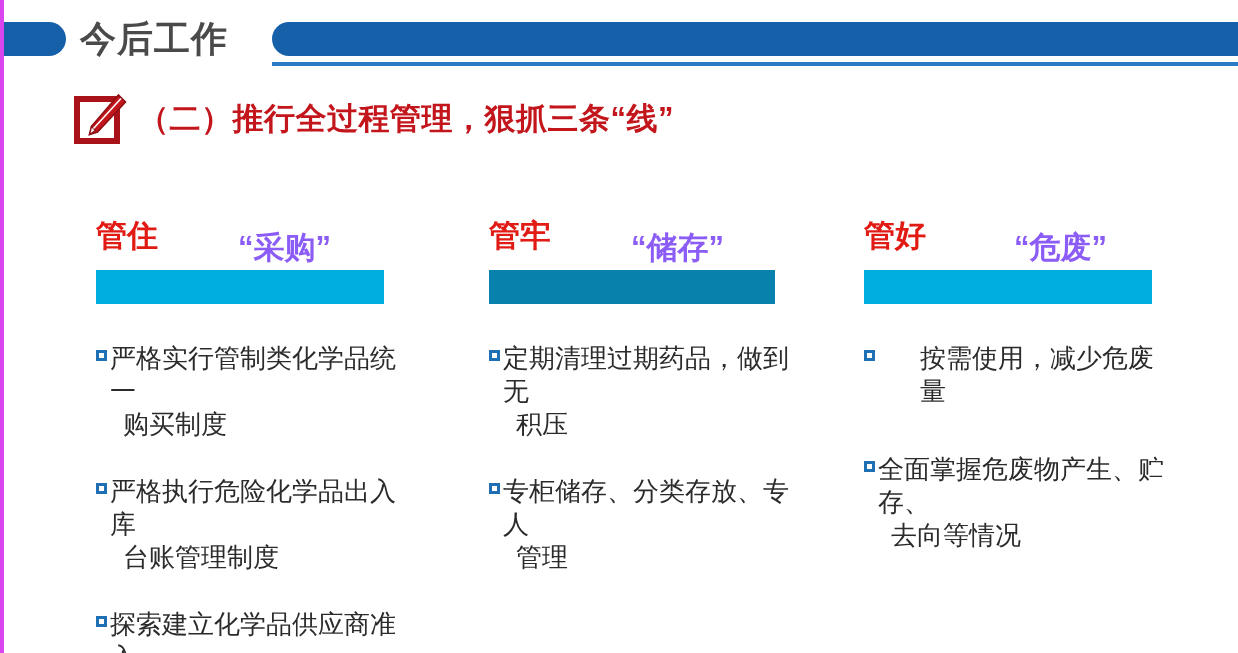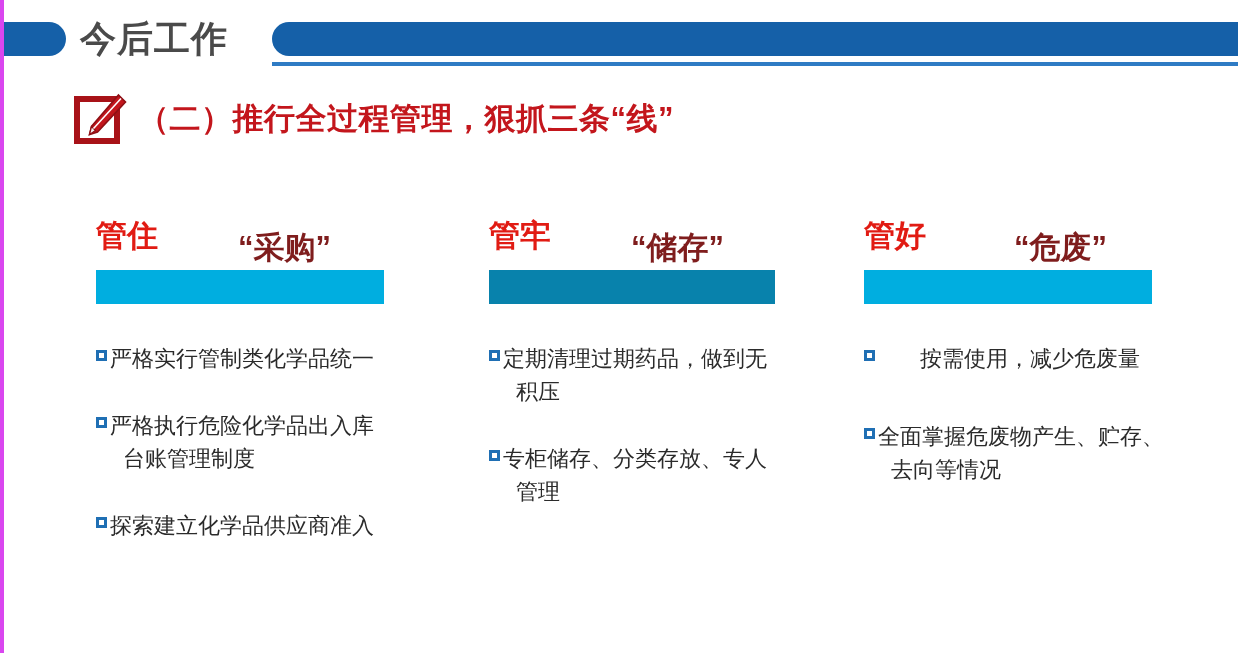--- a/index.html
+++ b/index.html
@@ -106,21 +106,21 @@
     font-size: 31px;
     font-weight: bold;
     white-space: nowrap;
     line-height: 42px;
     height: 56px;
     display: flex;
     align-items: center;
     gap: 36px;
   }
   .kw-red   { color: #e11b13; }
-  .kw-cyan  { color: #7f1d1d; margin-top: 24px; }
+  .kw-cyan  { color: #8b5cf6; margin-top: 24px; }
   .kw-gap   { display: inline-block; width: 8px; }
   .col-bar {
     height: 34px;
     margin-top: 6px;
   }
   .bullets {
     margin-top: 38px;
   }
   .bullet {
     display: flex;
@@ -131,21 +131,21 @@
     flex: 0 0 auto;
     width: 11px;
     height: 11px;
     border: 3px solid #1f6fb4;
     background: #ffffff;
     box-sizing: border-box;
     margin-top: 8px;
     margin-right: 3px;
   }
   .bullet-text {
-    font-size: 22px;
+    font-size: 26px;
     color: #2b2b2b;
     line-height: 33px;
     font-weight: 500;
   }
   .bullet-text .l2 {
     display: block;
     padding-left: 13px;
   }
 </style>
 </head>
@@ -177,21 +177,21 @@
     <div class="column" style="left:92px; width:300px;">
       <div class="col-heading">
         <span class="kw-red">管住</span>
         <span class="kw-gap"></span>
         <span class="kw-cyan">“采购”</span>
       </div>
       <div class="col-bar" style="background:#00aee0; width:288px;"></div>
       <div class="bullets">
         <div class="bullet">
           <span class="bullet-marker"></span>
-          <span class="bullet-text"><span>严格实行管制类化学品统一</span></span>
+          <span class="bullet-text"><span>严格实行管制类化学品统一</span><span class="l2">购买制度</span></span>
         </div>
         <div class="bullet">
           <span class="bullet-marker"></span>
           <span class="bullet-text"><span>严格执行危险化学品出入库</span><span class="l2">台账管理制度</span></span>
         </div>
         <div class="bullet">
           <span class="bullet-marker"></span>
           <span class="bullet-text"><span>探索建立化学品供应商准入</span></span>
         </div>
       </div>

